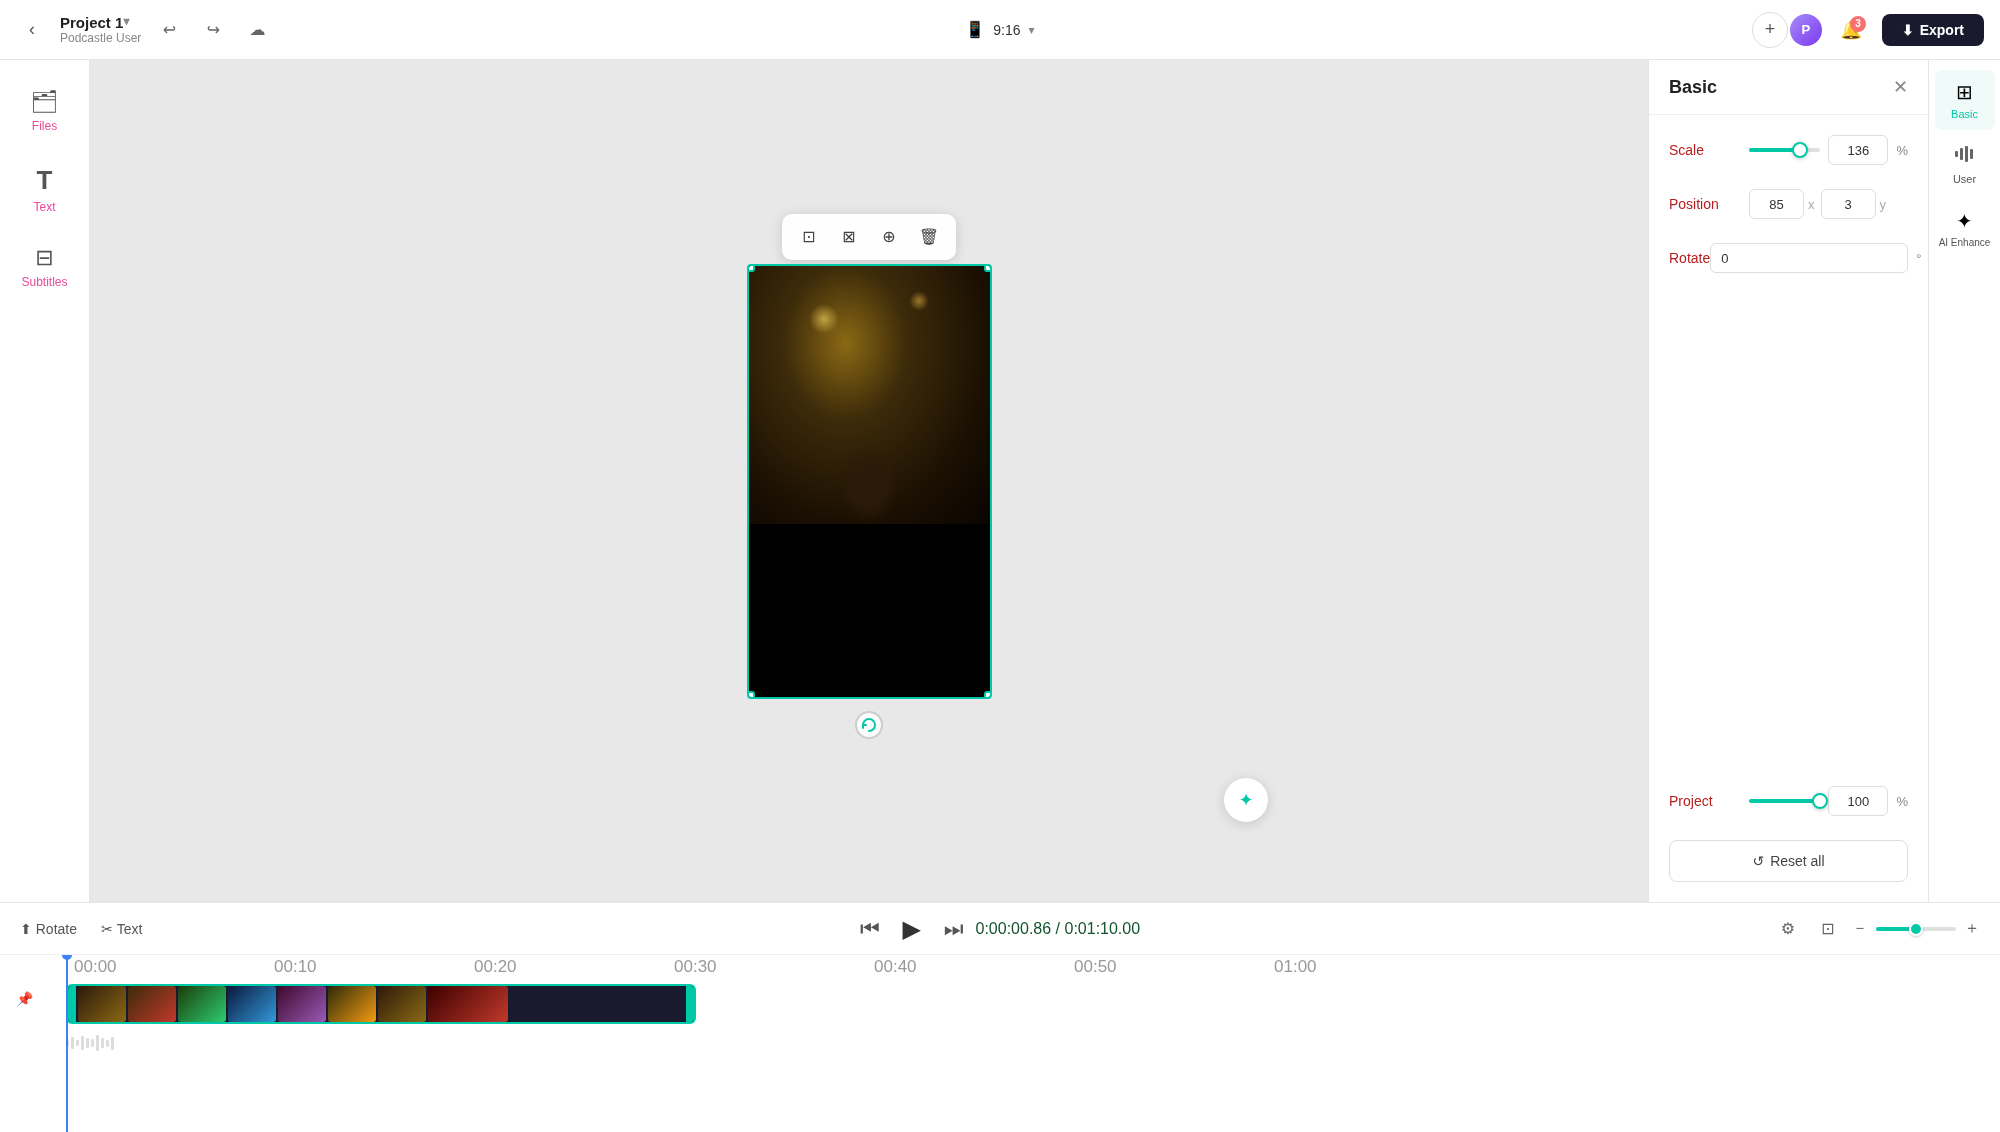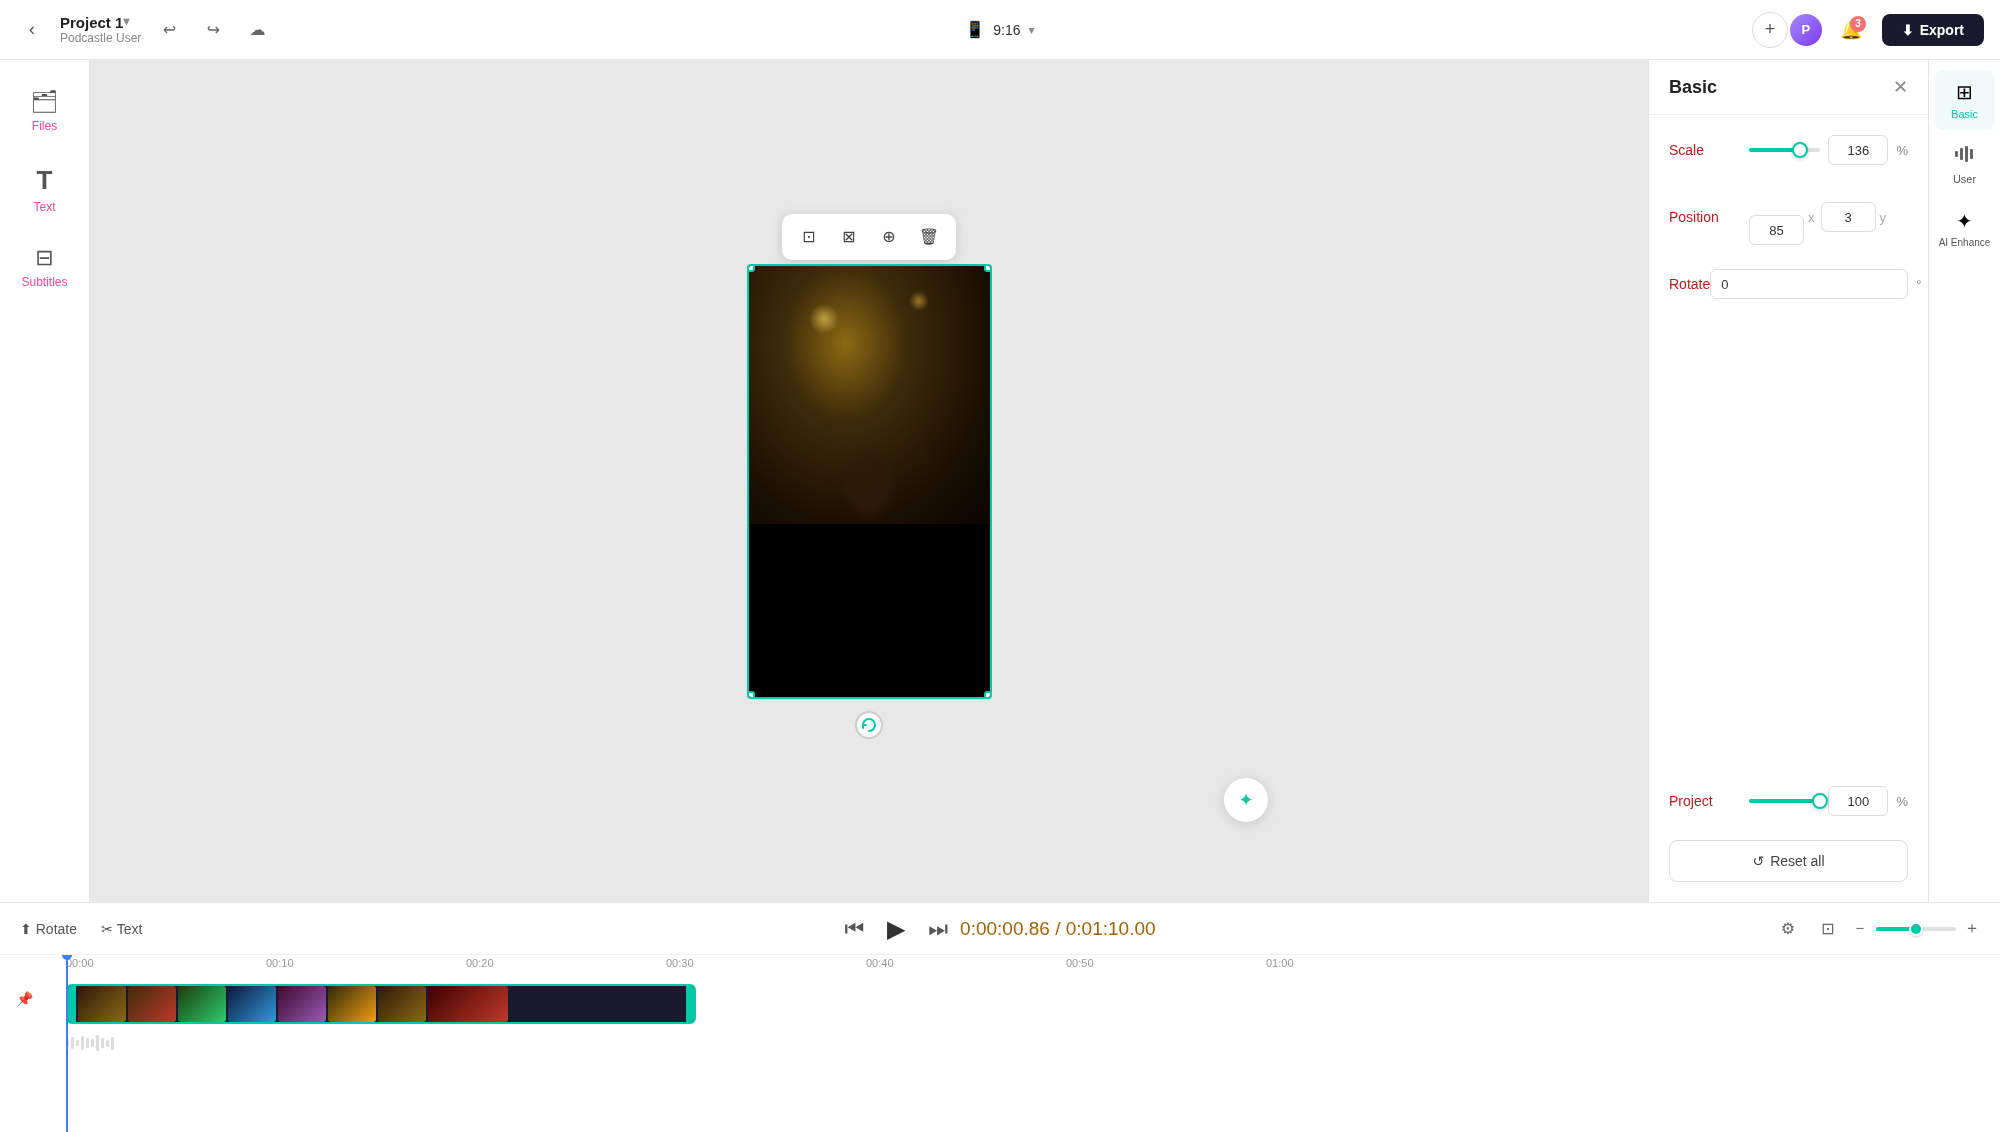--- a/index.html
+++ b/index.html
@@ -88,35 +88,35 @@
     .bottom-area { height: 230px; background: #fff; border-top: 1px solid #e5e5e5; display: flex; flex-direction: column; flex-shrink: 0; }
 
     
     .playback-bar { height: 52px; display: flex; align-items: center; padding: 0 20px; gap: 16px; border-bottom: 1px solid #f0f0f0; }
     .playback-left { display: flex; align-items: center; gap: 8px; }
     .upload-btn { display: flex; align-items: center; gap: 4px; font-size: 14px; color: #555; cursor: pointer; }
     .split-btn { display: flex; align-items: center; gap: 4px; font-size: 14px; color: #555; cursor: pointer; }
     .playback-center { display: flex; align-items: center; gap: 12px; position: absolute; left: 50%; transform: translateX(-50%); }
     .play-rewind, .play-forward { font-size: 22px; color: #555; cursor: pointer; }
     .play-btn { width: 40px; height: 40px; background: none; border: none; font-size: 24px; cursor: pointer; color: #333; }
-    .time-display { font-size: 19px; color: #a16207; white-space: nowrap; }
+    .time-display { font-size: 16px; color: #14532d; white-space: nowrap; }
     .playback-right { display: flex; align-items: center; gap: 8px; margin-left: auto; }
     .pb-icon-btn { width: 32px; height: 32px; display: flex; align-items: center; justify-content: center; cursor: pointer; font-size: 16px; color: #666; }
     .zoom-minus, .zoom-plus { font-size: 16px; color: #666; cursor: pointer; }
     .zoom-track { width: 80px; height: 4px; background: #e0e0e0; border-radius: 2px; position: relative; }
     .zoom-fill { width: 50%; height: 100%; background: #00c9a7; border-radius: 2px; }
     .zoom-thumb { width: 14px; height: 14px; background: #00c9a7; border: 2px solid #fff; border-radius: 50%; position: absolute; top: 50%; transform: translateY(-50%); left: 50%; margin-left: -7px; box-shadow: 0 1px 3px rgba(0,0,0,0.2); cursor: pointer; }
 
     
     .timeline { flex: 1; display: flex; overflow: hidden; }
     .timeline-left-gutter { width: 50px; display: flex; flex-direction: column; align-items: center; padding-top: 8px; gap: 4px; flex-shrink: 0; }
     .timeline-pin-icon { font-size: 14px; color: #aaa; }
     .timeline-main { flex: 1; overflow: hidden; position: relative; }
     .timeline-ruler { height: 24px; display: flex; align-items: center; position: relative; padding-left: 16px; }
-    .ruler-mark { font-size: 11px; color: #999; position: absolute; }
+    .ruler-mark { font-size: 17px; color: #999; position: absolute; padding-left: 8px; }
     .timeline-tracks { position: relative; padding: 0 0 0 16px; }
     .timeline-playhead { position: absolute; top: 0; left: 16px; width: 2px; height: 100%; background: #3b82f6; z-index: 10; }
     .playhead-head { width: 10px; height: 10px; background: #3b82f6; border-radius: 50%; position: absolute; top: -5px; left: -4px; }
     .track { height: 50px; display: flex; align-items: center; margin-bottom: 4px; }
     .track-clip { height: 40px; border-radius: 6px; overflow: hidden; display: flex; align-items: stretch; position: relative; border: 2px solid #00c9a7; cursor: pointer; }
     .track-clip-inner { display: flex; gap: 2px; padding: 2px; background: #1a1a2e; flex: 1; align-items: center; overflow: hidden; }
     .clip-thumb { width: 48px; height: 36px; background: #555; border-radius: 3px; flex-shrink: 0; overflow: hidden; }
     .clip-thumb-1 { background: linear-gradient(135deg, #2d1a0a, #8b6914); }
     .clip-thumb-2 { background: linear-gradient(135deg, #3d2b0a, #c0392b); }
     .clip-thumb-3 { background: linear-gradient(135deg, #1a3d0a, #2ecc71); }
@@ -244,21 +244,21 @@
           <input class="prop-input" value="136" type="text" style="">
           <span class="prop-unit">%</span>
         </div>
       </div>
 
       <div class="prop-row">
         <span class="prop-label">Position</span>
         <div class="prop-controls">
           <div class="prop-xy">
             <div class="prop-xy-group">
-              <input class="prop-input" value="85" type="text" style="width: 55px; margin-top: 26px;">
+              <input class="prop-input" value="85" type="text" style="width: 55px;">
               <span class="prop-xy-label">x</span>
             </div>
             <div class="prop-xy-group">
               <input class="prop-input" value="3" type="text" style="width: 55px;">
               <span class="prop-xy-label">y</span>
             </div>
           </div>
         </div>
       </div>
 

